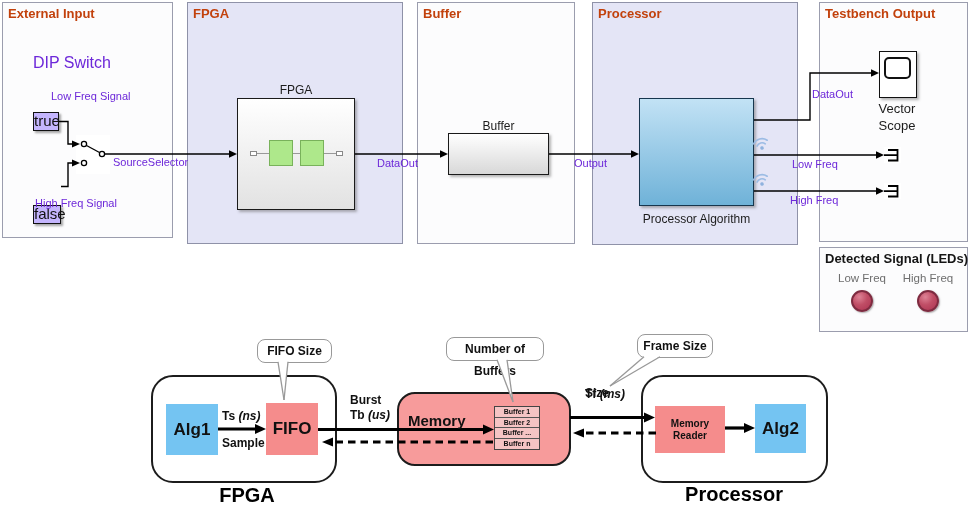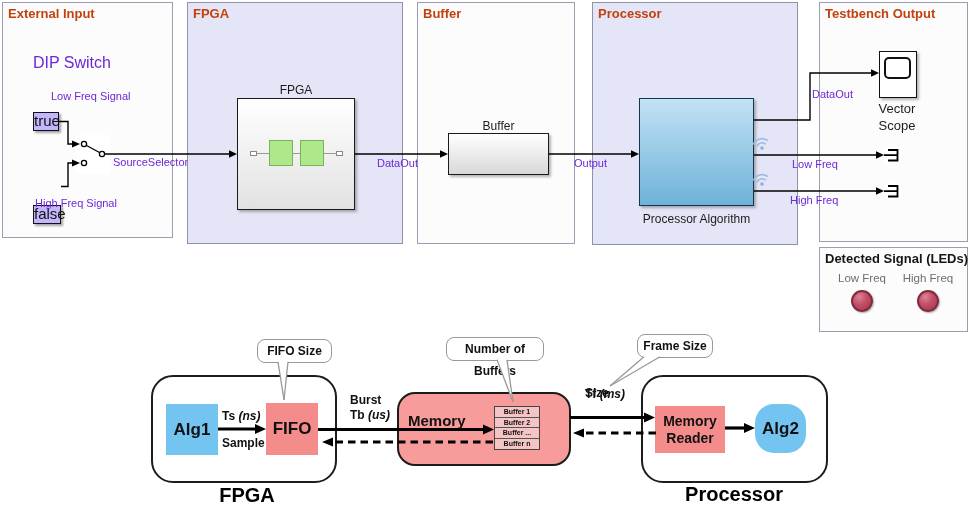--- a/index.html
+++ b/index.html
@@ -108,22 +108,22 @@
   <div class="led" style="left:917px;top:290px;"></div>
 
   <div>
     <div class="cbox" style="left:151px;top:375px;width:186px;height:108px;"></div>
     <div class="cbox" style="left:641px;top:375px;width:187px;height:108px;"></div>
     <div class="cbox" style="left:397px;top:392px;width:174px;height:74px;border-radius:18px;background:#F79B9B;"></div>
 
     <div class="cblock" style="left:166px;top:404px;width:52px;height:51px;background:#74C4F2;font-size:17px;">Alg1</div>
     <div class="cblock" style="left:266px;top:403px;width:52px;height:52px;background:#F58C8C;font-size:17px;">FIFO</div>
     <div class="clabel" style="left:408px;top:412px;font-size:15px;">Memory</div>
-    <div class="cblock" style="left:655px;top:406px;width:70px;height:47px;background:#F58C8C;font-size:14px;line-height:1.15;">Memory Reader</div>
-    <div class="cblock" style="left:755px;top:404px;width:51px;height:49px;background:#74C4F2;font-size:17px;border-radius:19px;">Alg2</div>
+    <div class="cblock" style="left:655px;top:406px;width:70px;height:47px;background:#F58C8C;font-size:10px;line-height:1.15;">Memory Reader</div>
+    <div class="cblock" style="left:755px;top:404px;width:51px;height:49px;background:#74C4F2;font-size:17px;">Alg2</div>
 
     <div class="btable" style="left:494px;top:406px;width:46px;">
       <div class="brow">Buffer 1</div>
       <div class="brow">Buffer 2</div>
       <div class="brow">Buffer ...</div>
       <div class="brow">Buffer n</div>
     </div>
 
     <div class="clabel" style="left:222px;top:409px;"><span>Ts</span> <span class="it">(ns)</span></div>
     <div class="clabel" style="left:222px;top:436px;text-align:right;">Sample</div>

